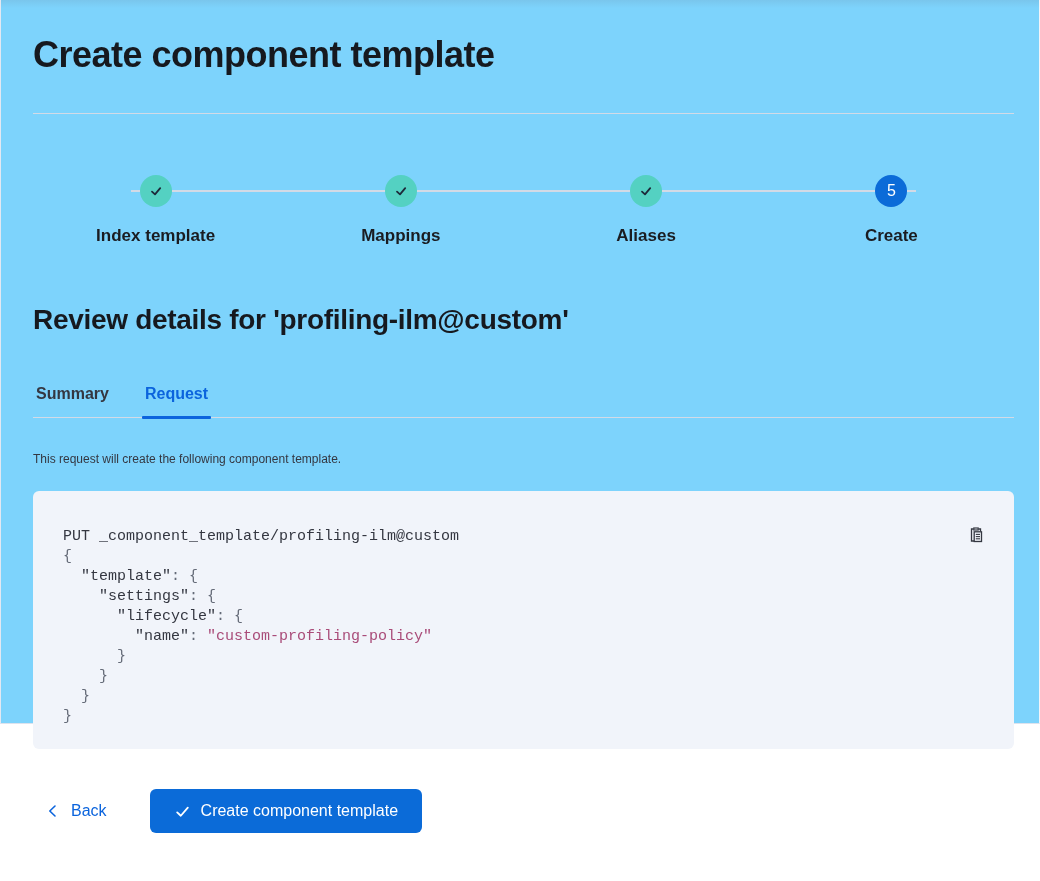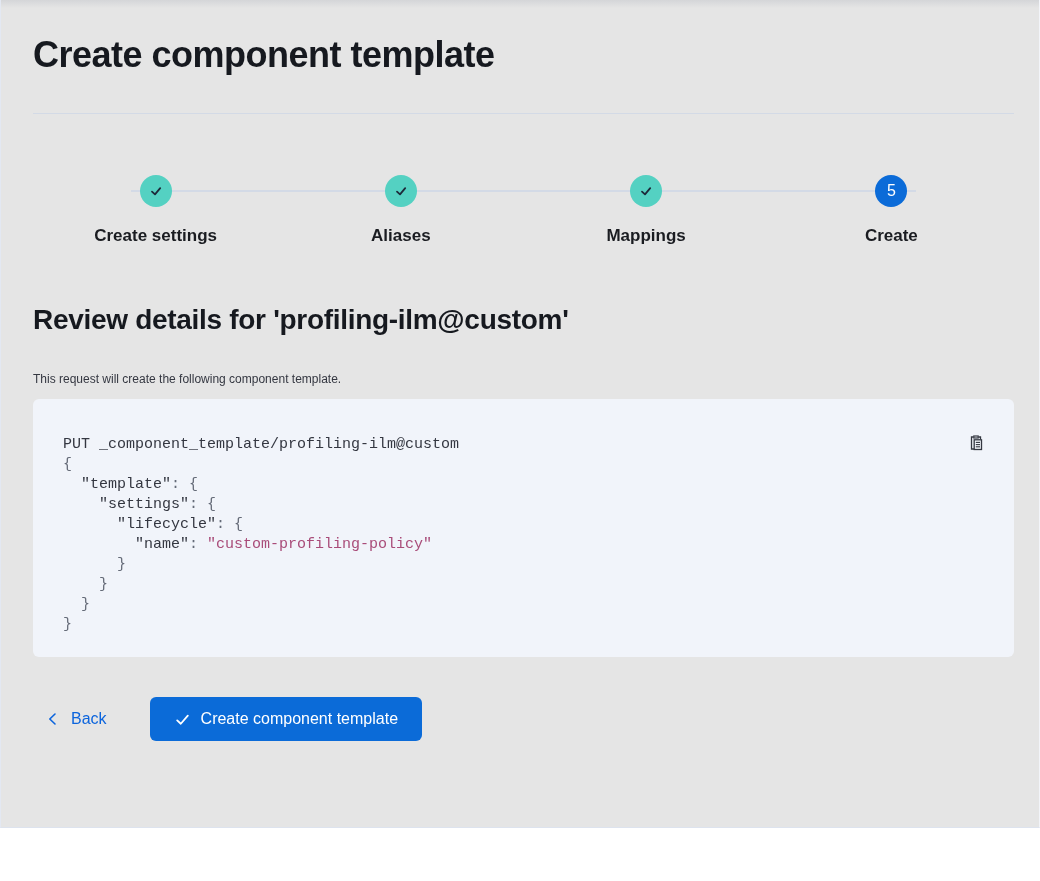--- a/index.html
+++ b/index.html
@@ -6,22 +6,22 @@
   html, body { background: #ffffff; }
   body {
     width: 1040px; height: 881px;
     font-family: "Liberation Sans", "DejaVu Sans", sans-serif;
     color: #343741;
     position: relative;
     overflow: hidden;
   }
   .panel {
     position: absolute; top: 0; left: 0;
-    width: 1040px; height: 828px;
-    background: #e5e5e5;
+    width: 1040px; height: 724px;
+    background: #7dd3fc;
     border-left: 1px solid #e3e8f2;
     border-right: 1px solid #f2f4f9;
     border-bottom: 1px solid #dde3ee;
   }
   .panel-top-shadow {
     position: absolute; top: 0; left: 0; right: 0; height: 8px;
     background: linear-gradient(to bottom, rgba(100,110,130,0.13), rgba(100,110,130,0));
     pointer-events: none;
   }
   .content { padding: 0 25px 0 32px; }
@@ -76,21 +76,21 @@
   .tab.selected { color: #0b64dd; }
   .tab.selected::after {
     content: ""; position: absolute; left: 0; right: 0; bottom: -2px;
     height: 3px; background: #0b64dd; border-radius: 1px;
   }
   .description { margin-top: 29px; font-size: 12px; line-height: 24px; color: #343741; }
 
   
   .code-block {
     position: relative;
-    margin-top: 8px;
+    margin-top: 20px;
     background: #f1f4fa;
     border-radius: 6px;
     padding: 36px 30px 30px 30px;
     height: 258px;
   }
   .code-content {
     font-family: "Liberation Mono", "DejaVu Sans Mono", monospace;
     font-size: 15px; line-height: 20px;
   }
   .code-line { white-space: pre; }
@@ -141,55 +141,59 @@
 
 
       <div class="step">
         <div class="step-circle complete">
           <span>
             <svg width="16" height="16" viewBox="0 0 16 16">
                 <polyline points="4,8.6 7,11.4 12.2,5.2" fill="none" stroke="#1d2a3a" stroke-width="1.8" stroke-linecap="round" stroke-linejoin="round"></polyline>
               </svg>
           </span>
         </div>
-        <div class="step-label">Create settings</div>
+        <div class="step-label">Index template</div>
       </div>
 
       <div class="step">
         <div class="step-circle complete">
           <span>
             <svg width="16" height="16" viewBox="0 0 16 16">
                 <polyline points="4,8.6 7,11.4 12.2,5.2" fill="none" stroke="#1d2a3a" stroke-width="1.8" stroke-linecap="round" stroke-linejoin="round"></polyline>
               </svg>
           </span>
         </div>
-        <div class="step-label">Aliases</div>
+        <div class="step-label">Mappings</div>
       </div>
 
       <div class="step">
         <div class="step-circle complete">
           <span>
             <svg width="16" height="16" viewBox="0 0 16 16">
                 <polyline points="4,8.6 7,11.4 12.2,5.2" fill="none" stroke="#1d2a3a" stroke-width="1.8" stroke-linecap="round" stroke-linejoin="round"></polyline>
               </svg>
           </span>
         </div>
-        <div class="step-label">Mappings</div>
+        <div class="step-label">Aliases</div>
       </div>
 
       <div class="step">
         <div class="step-circle current">
           <span>5</span>
         </div>
         <div class="step-label">Create</div>
       </div>
     </div>
 
     <h2 class="review-heading">Review details for 'profiling-ilm@custom'</h2>
 
+    <div class="tabs">
+      <button class="tab">Summary</button>
+      <button class="tab selected">Request</button>
+    </div>
 
     <p class="description">This request will create the following component template.</p>
 
     <div class="code-block">
       <div class="code-content">
           <div class="code-line"><span class="tok-plain">PUT _component_template/profiling-ilm@custom</span></div>
           <div class="code-line"><span class="tok-punc">{</span></div>
           <div class="code-line"><span class="tok-plain">  </span><span class="tok-key">"template"</span><span class="tok-punc">: {</span></div>
           <div class="code-line"><span class="tok-plain">    </span><span class="tok-key">"settings"</span><span class="tok-punc">: {</span></div>
           <div class="code-line"><span class="tok-plain">      </span><span class="tok-key">"lifecycle"</span><span class="tok-punc">: {</span></div>

